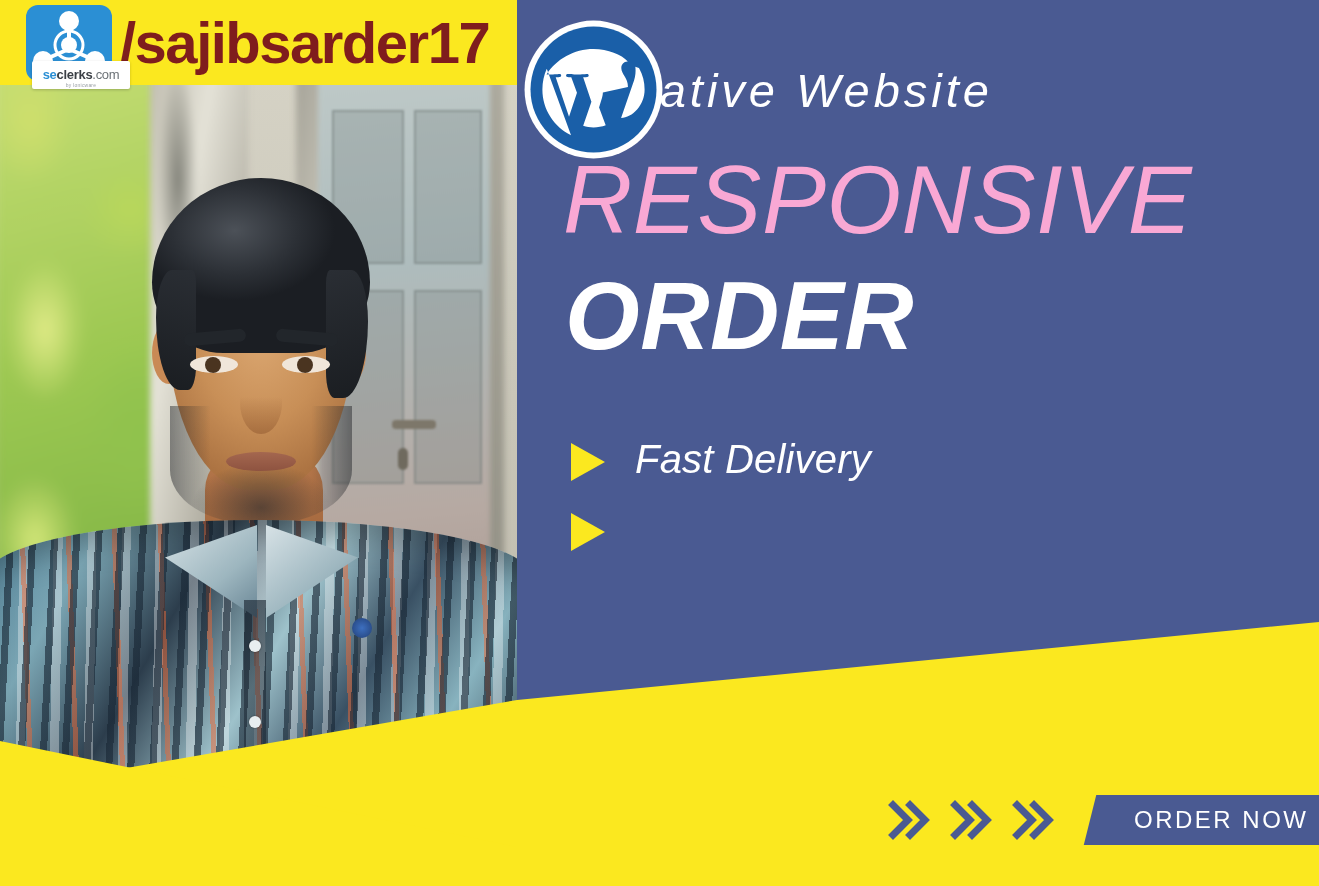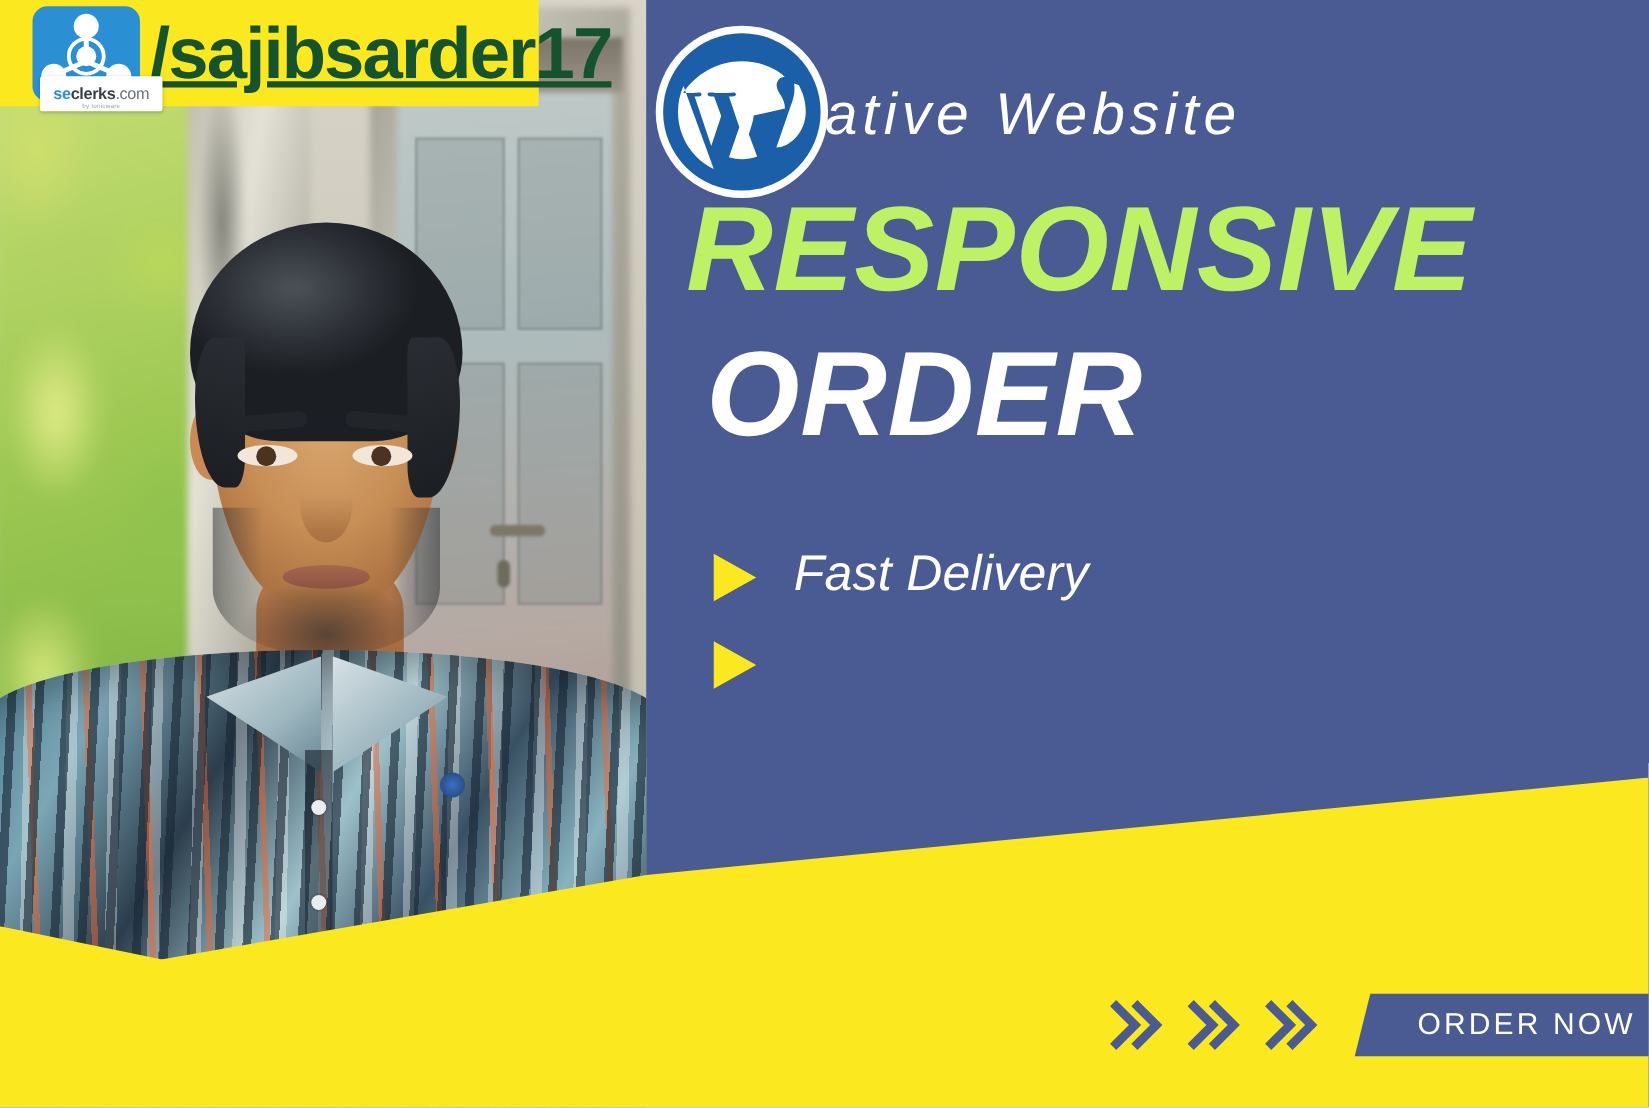--- a/index.html
+++ b/index.html
@@ -270,21 +270,21 @@
     width: 517px; height: 886px;
     background: #fbe81f;
     clip-path: polygon(0 741px, 517px 847px, 517px 886px, 0 886px);
     z-index: 7;
   }
 
   
   .top-banner {
     position: absolute;
     left: 0; top: 0;
-    width: 431px; height: 85px;
+    width: 517px; height: 85px;
     background: #fbe81f;
     display: flex;
     align-items: center;
     z-index: 12;
   }
   .seo-mark {
     position: relative;
     width: 86px; height: 76px;
     margin-left: 26px;
     flex: none;
@@ -321,51 +321,50 @@
     position: absolute;
     bottom: 1px; left: 0; right: 0;
     text-align: center;
     font-size: 5px;
     color: #9aa0a6;
     letter-spacing: .2px;
   }
   .handle-text {
     font-size: 58px;
     font-weight: bold;
-    color: #14532d;
+    color: #7f1d1d;
     letter-spacing: -1.5px;
     margin-left: 8px;
     line-height: 1;
     white-space: nowrap;
-    text-decoration: underline;
   }
 
   
   .content {
     position: absolute;
     left: 517px; top: 0;
     width: 802px; height: 886px;
     z-index: 8;
   }
   .eyebrow {
     position: absolute;
     left: 55px; top: 63px;
     font-size: 47px;
     font-style: italic;
     color: #ffffff;
     letter-spacing: 4px;
     white-space: nowrap;
   }
   .headline-1 {
     position: absolute;
-    left: 32px; top: 152px;
+    left: 46px; top: 152px;
     font-size: 96px;
-    font-weight: bold;
+    font-weight: normal;
     font-style: italic;
-    color: #bef264;
+    color: #f9a8d4;
     letter-spacing: 0.5px;
     line-height: 1;
     white-space: nowrap;
   }
   .headline-2 {
     position: absolute;
     left: 48px; top: 268px;
     font-size: 96px;
     font-weight: bold;
     font-style: italic;

